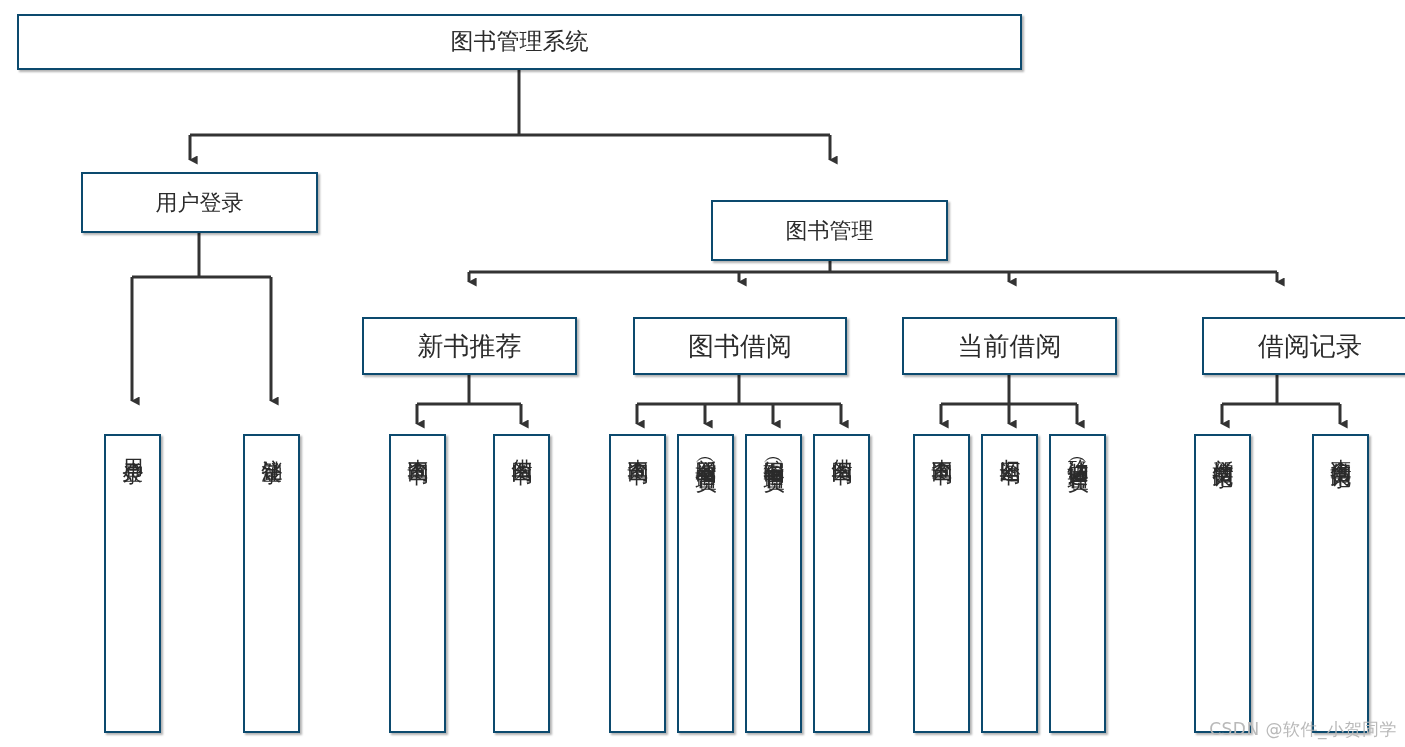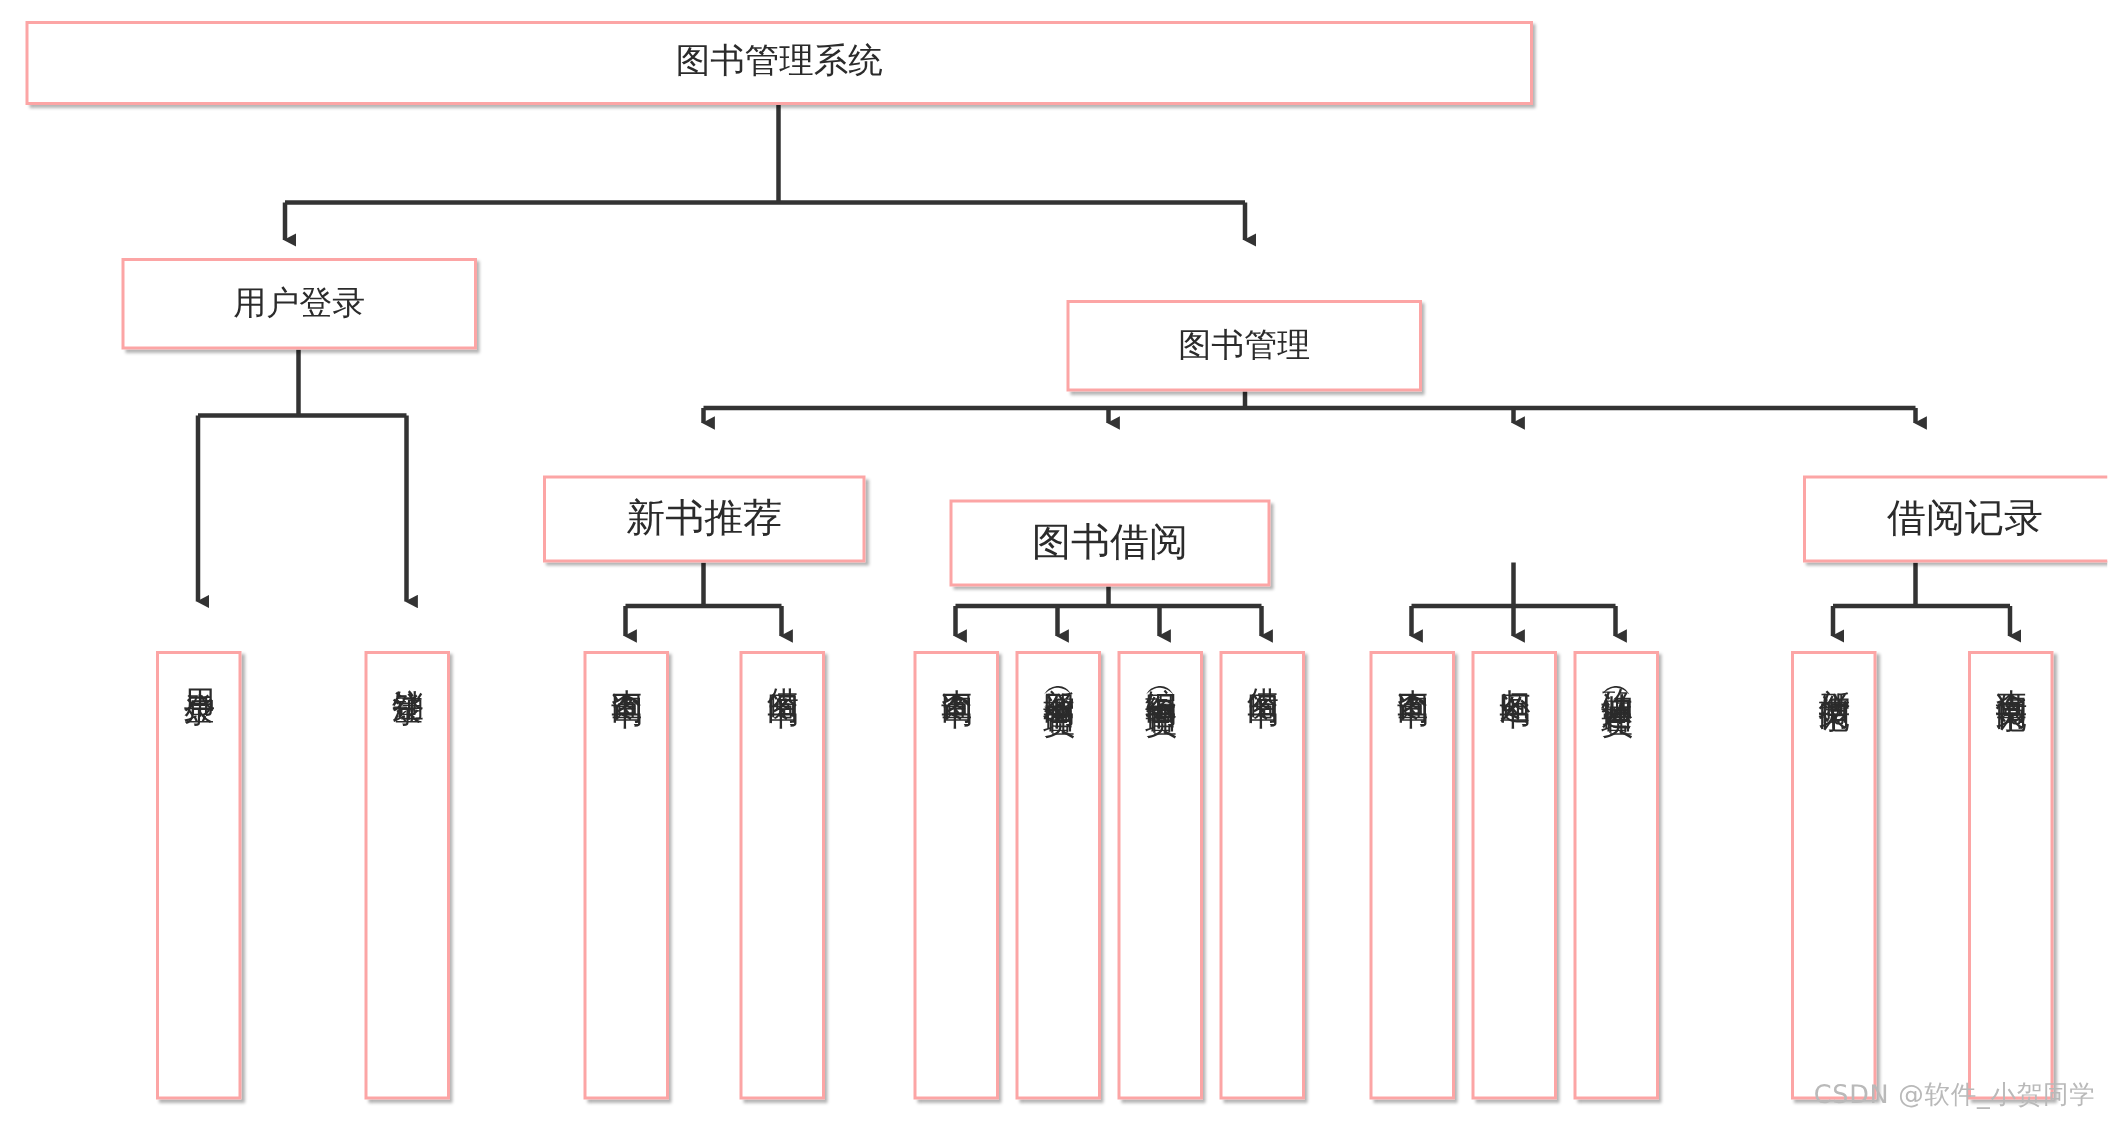--- a/index.html
+++ b/index.html
@@ -23,21 +23,21 @@
     left: 0;
     top: 0;
     width: 1405px;
     height: 747px;
     pointer-events: none;
   }
   .node {
     position: absolute;
     box-sizing: border-box;
     background: #ffffff;
-    border: 2px solid #fca5a5;
+    border: 2px solid #0c4a6e;
     box-shadow: 2px 2px 2px rgba(0,0,0,0.30);
     display: flex;
     align-items: center;
     justify-content: center;
     z-index: 2;
   }
   .node-label {
     color: #2b2b2b;
     line-height: 1.18;
     white-space: pre;
@@ -134,24 +134,27 @@
   </div>
 
   <div class="node level1" style="left:711px; top:172px; width:237px; height:61px;margin-top:28px;">
     <span class="node-label">图书管理</span>
   </div>
 
   <div class="node level2" style="left:362px; top:317px; width:215px; height:58px;">
     <span class="node-label">新书推荐</span>
   </div>
 
-  <div class="node level2" style="left:633px; top:333px; width:214px; height:58px;">
+  <div class="node level2" style="left:633px; top:317px; width:214px; height:58px;">
     <span class="node-label">图书借阅</span>
   </div>
 
+  <div class="node level2" style="left:902px; top:317px; width:215px; height:58px;">
+    <span class="node-label">当前借阅</span>
+  </div>
 
   <div class="node level2" style="left:1202px; top:317px; width:216px; height:58px;">
     <span class="node-label">借阅记录</span>
   </div>
 
   <div class="node leaf" style="left:104px; top:434px; width:57px; height:299px;">
     <span class="node-label">用户登录</span>
   </div>
 
   <div class="node leaf" style="left:243px; top:434px; width:57px; height:299px;">

